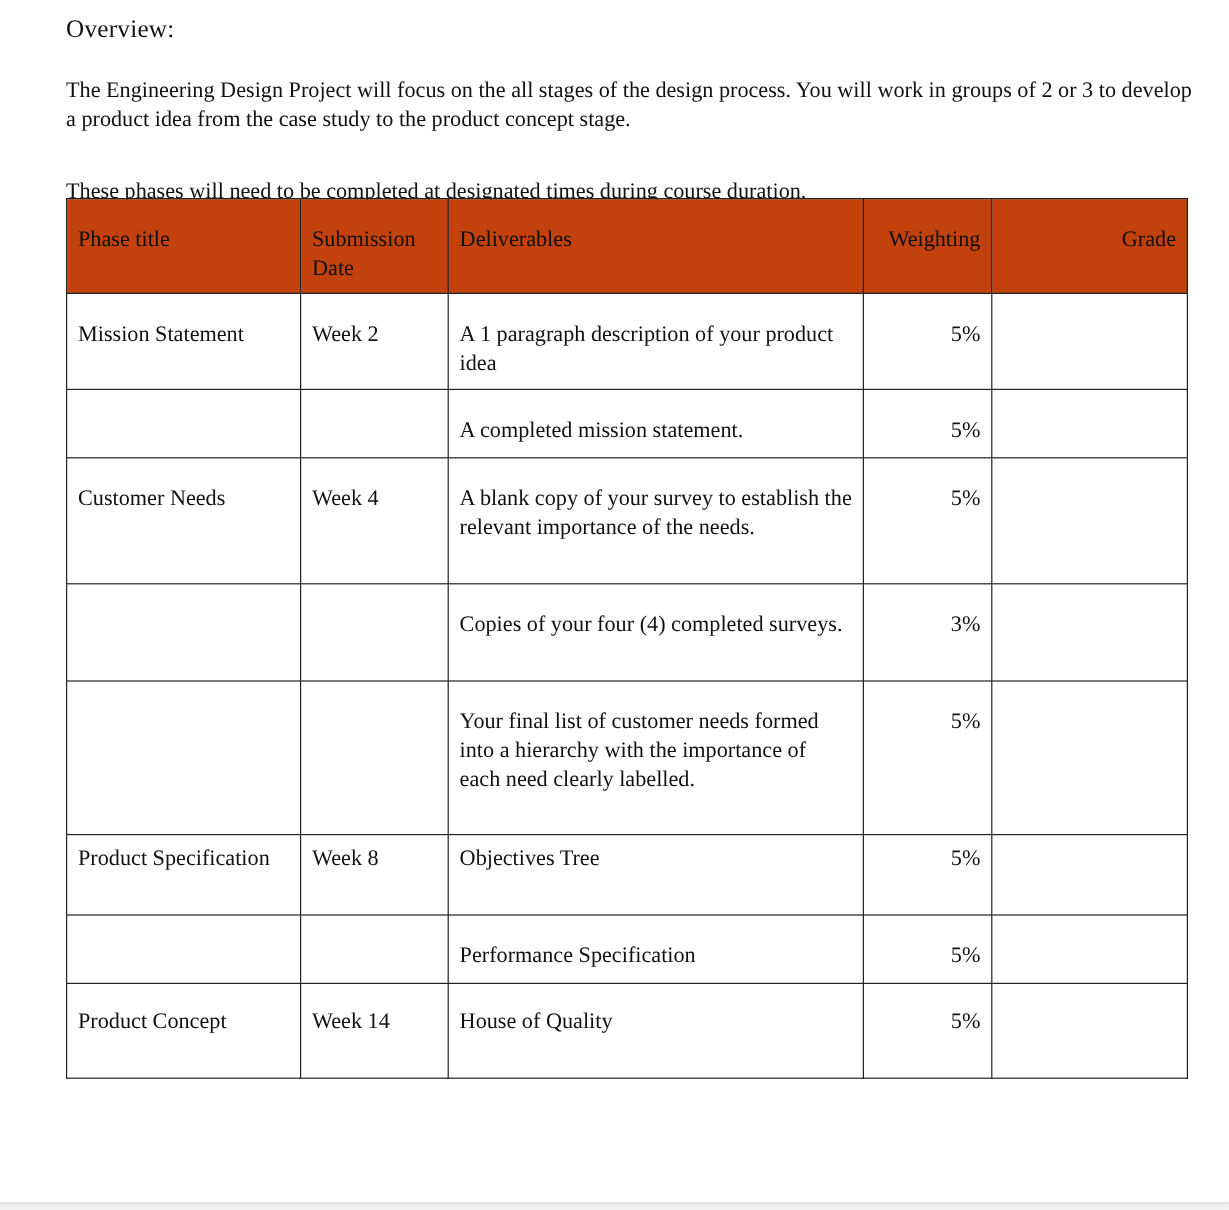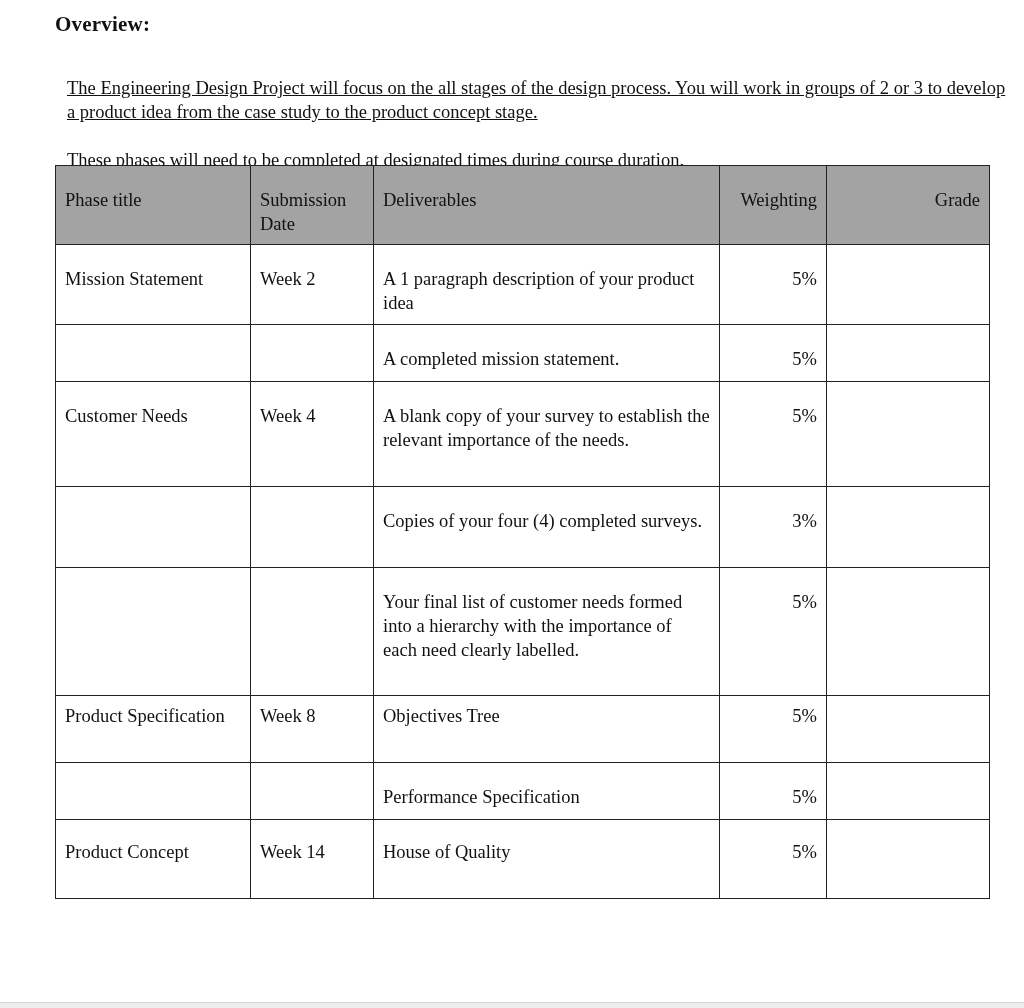--- a/index.html
+++ b/index.html
@@ -5,36 +5,36 @@
   html, body { margin: 0; padding: 0; }
   body {
     width: 1024px; height: 1008px; overflow: hidden; position: relative;
     background: #ffffff;
     font-family: "Liberation Serif", "DejaVu Serif", serif;
     color: #111;
   }
   .page { position: absolute; left: 0; top: 0; width: 1024px; height: 1002px; overflow: hidden; }
   h1.title {
     position: absolute; left: 55px; top: 12px; margin: 0;
-    font-size: 21px; font-weight: bold; letter-spacing: 0.2px;
+    font-size: 21px; font-weight: normal; letter-spacing: 0.2px;
   }
-  .para { position: absolute; left: 55px; margin: 12px; font-size: 18.5px; line-height: 24px; text-decoration: underline; }
+  .para { position: absolute; left: 55px; margin: 0; font-size: 18.5px; line-height: 24px; }
   .p1 { top: 64px; width: 940px; }
-  .p2 { top: 136px; width: 940px; }
+  .p2 { top: 148px; width: 940px; }
   table.phases {
     position: absolute; left: 55px; top: 165px;
     border-collapse: collapse; table-layout: fixed;
     width: 934px; font-size: 18.5px; line-height: 24px;
   }
   table.phases th, table.phases td {
     border: 1.5px solid #222; vertical-align: top;
     padding: 20px 9px 8px 9px; text-align: left; font-weight: normal;
   }
   table.phases thead th {
-    background: #a3a3a3; padding-top: 22px; height: 48px;
+    background: #c2410c; padding-top: 22px; height: 48px;
   }
   table.phases th.c, table.phases td.c { text-align: right; }
   td.just { text-align: justify; text-align-last: left; }
   col.c1 { width: 195px; } col.c2 { width: 123px; } col.c3 { width: 346px; }
   col.c4 { width: 107px; } col.c5 { width: 163px; }
   tr.r1 td { height: 49px; padding-top: 22px; }
   tr.r2 td { height: 26px; padding-top: 22px; }
   tr.r3 td { height: 74px; padding-top: 22px; }
   tr.r4 td { height: 50px; padding-top: 22px; }
   tr.r5 td { height: 97px; padding-top: 22px; }

